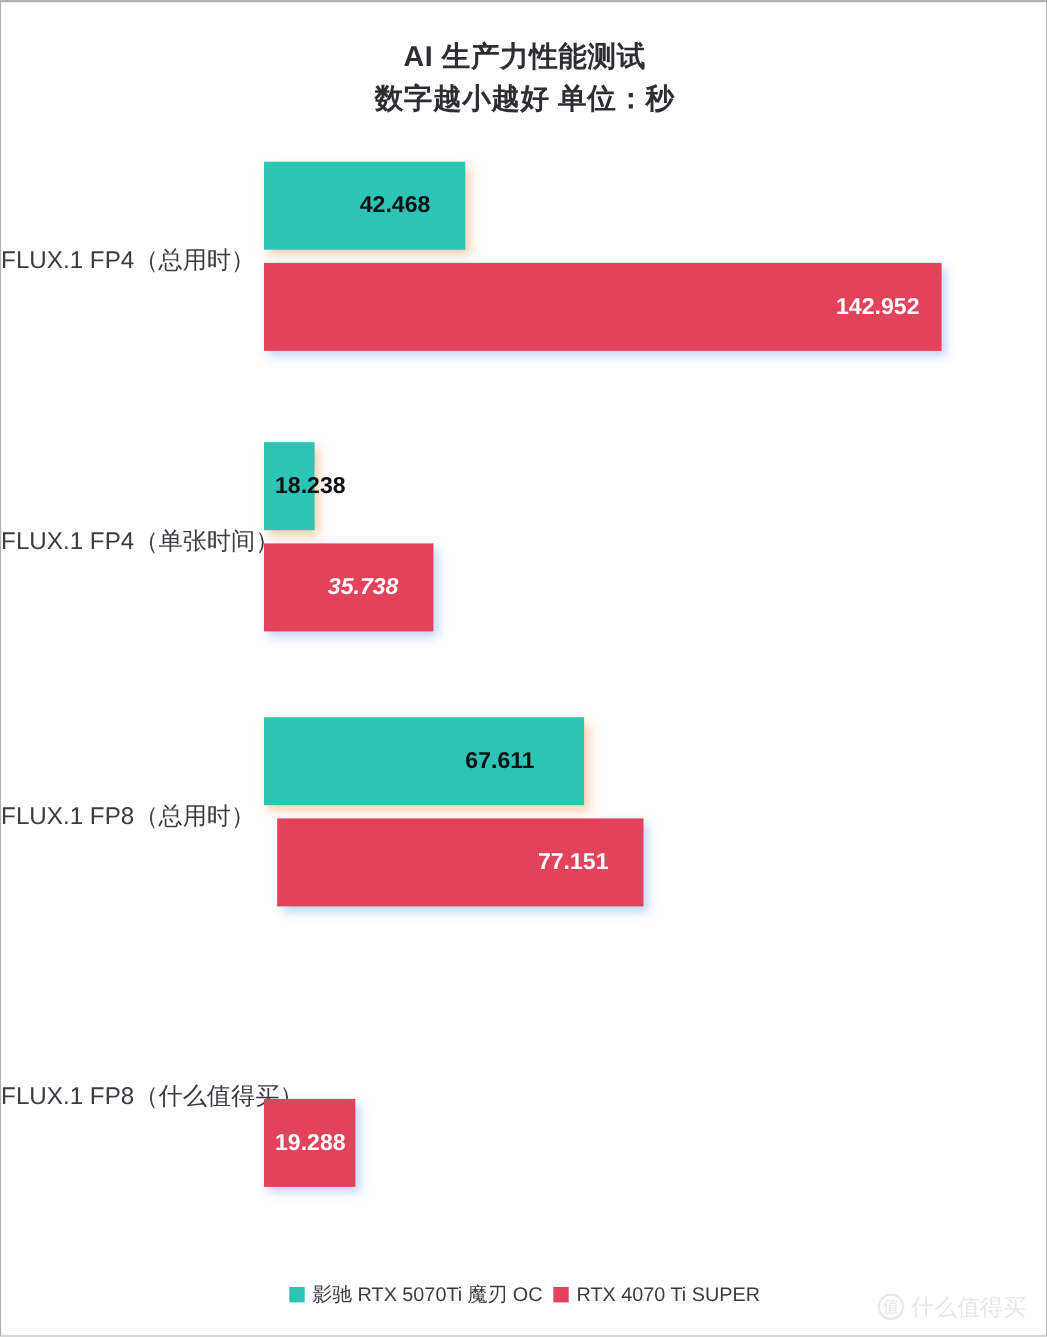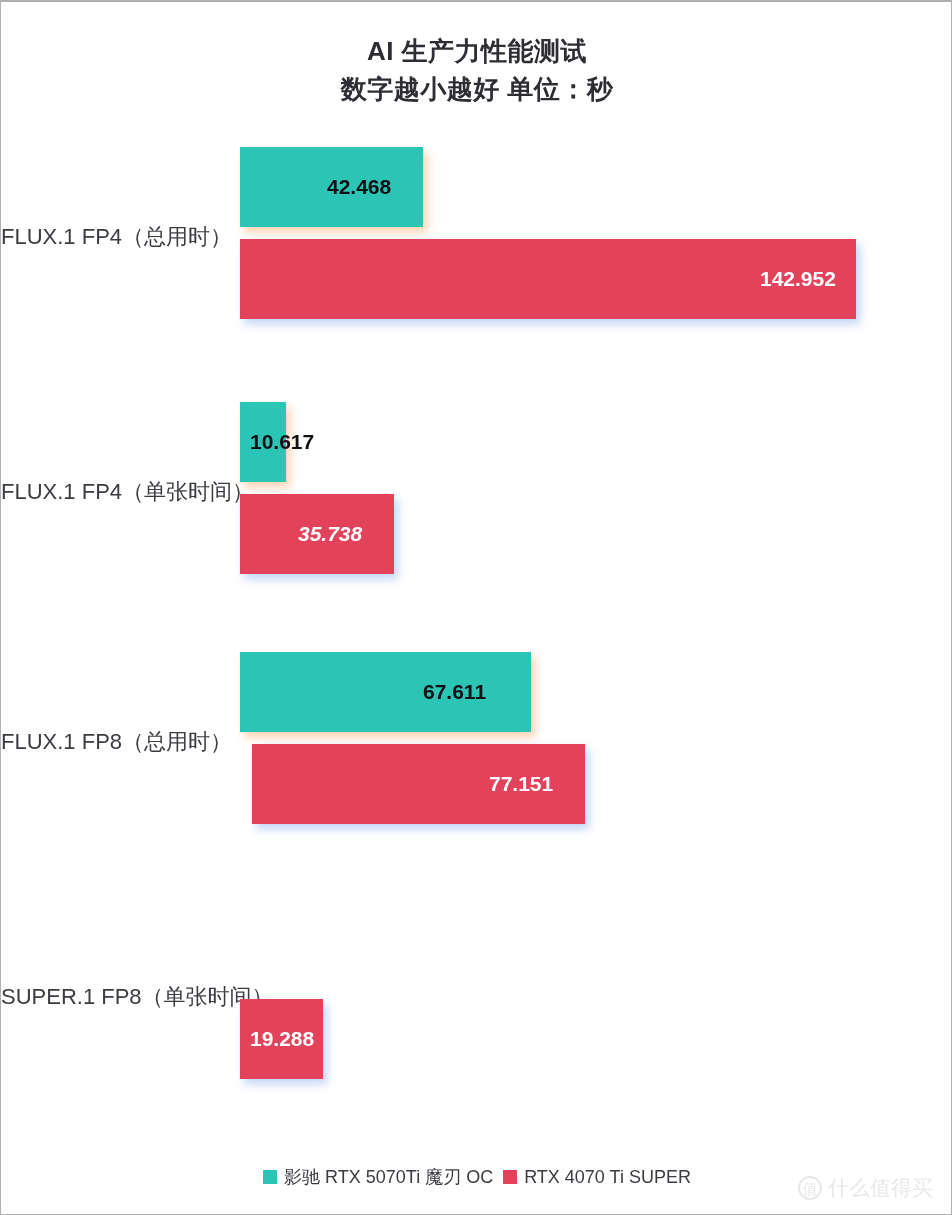--- a/index.html
+++ b/index.html
@@ -171,40 +171,40 @@
         </div>
         <div class="bar-row" style="top: 92px; height: 80px; width: 700px;">
           <div class="bar red" style="width: 616px;"></div>
           <div class="bar-value light" style="left: 520px;">142.952</div>
         </div>
       </div>
       <div class="category-group" style="top: 280px; height: 172px;">
         <div class="category-label" style="top: 75px;">FLUX.1 FP4（单张时间）</div>
         <div class="bar-row" style="top: 0px; height: 80px; width: 700px;">
           <div class="bar teal" style="width: 46px;"></div>
-          <div class="bar-value dark" style="left: 10px;">10.617</div>
+          <div class="bar-value dark" style="left: 10px;">18.238</div>
         </div>
         <div class="bar-row" style="top: 92px; height: 80px; width: 700px;">
           <div class="bar red" style="width: 154px;"></div>
           <div class="bar-value light" style="left: 58px; font-style: italic;">35.738</div>
         </div>
       </div>
       <div class="category-group" style="top: 530px; height: 172px;">
         <div class="category-label" style="top: 75px;">FLUX.1 FP8（总用时）</div>
         <div class="bar-row" style="top: 0px; height: 80px; width: 700px;">
           <div class="bar teal" style="width: 291px;"></div>
           <div class="bar-value dark" style="left: 183px;">67.611</div>
         </div>
         <div class="bar-row" style="top: 92px; height: 80px; width: 700px; margin-left: 12px;">
           <div class="bar red" style="width: 333px;"></div>
           <div class="bar-value light" style="left: 237px;">77.151</div>
         </div>
       </div>
       <div class="category-group" style="top: 785px; height: 172px;">
-        <div class="category-label" style="top: 75px;">SUPER.1 FP8（单张时间）</div>
+        <div class="category-label" style="top: 75px;">FLUX.1 FP8（什么值得买）</div>
         <div class="bar-row" style="top: 92px; height: 80px; width: 700px;">
           <div class="bar red" style="width: 83px;"></div>
           <div class="bar-value light" style="left: 10px;">19.288</div>
         </div>
       </div>
     </div>
 
   <div id="legend">
     <div class="legend-item">
       <span class="legend-swatch" style="background: rgb(44, 196, 181);"></span>

